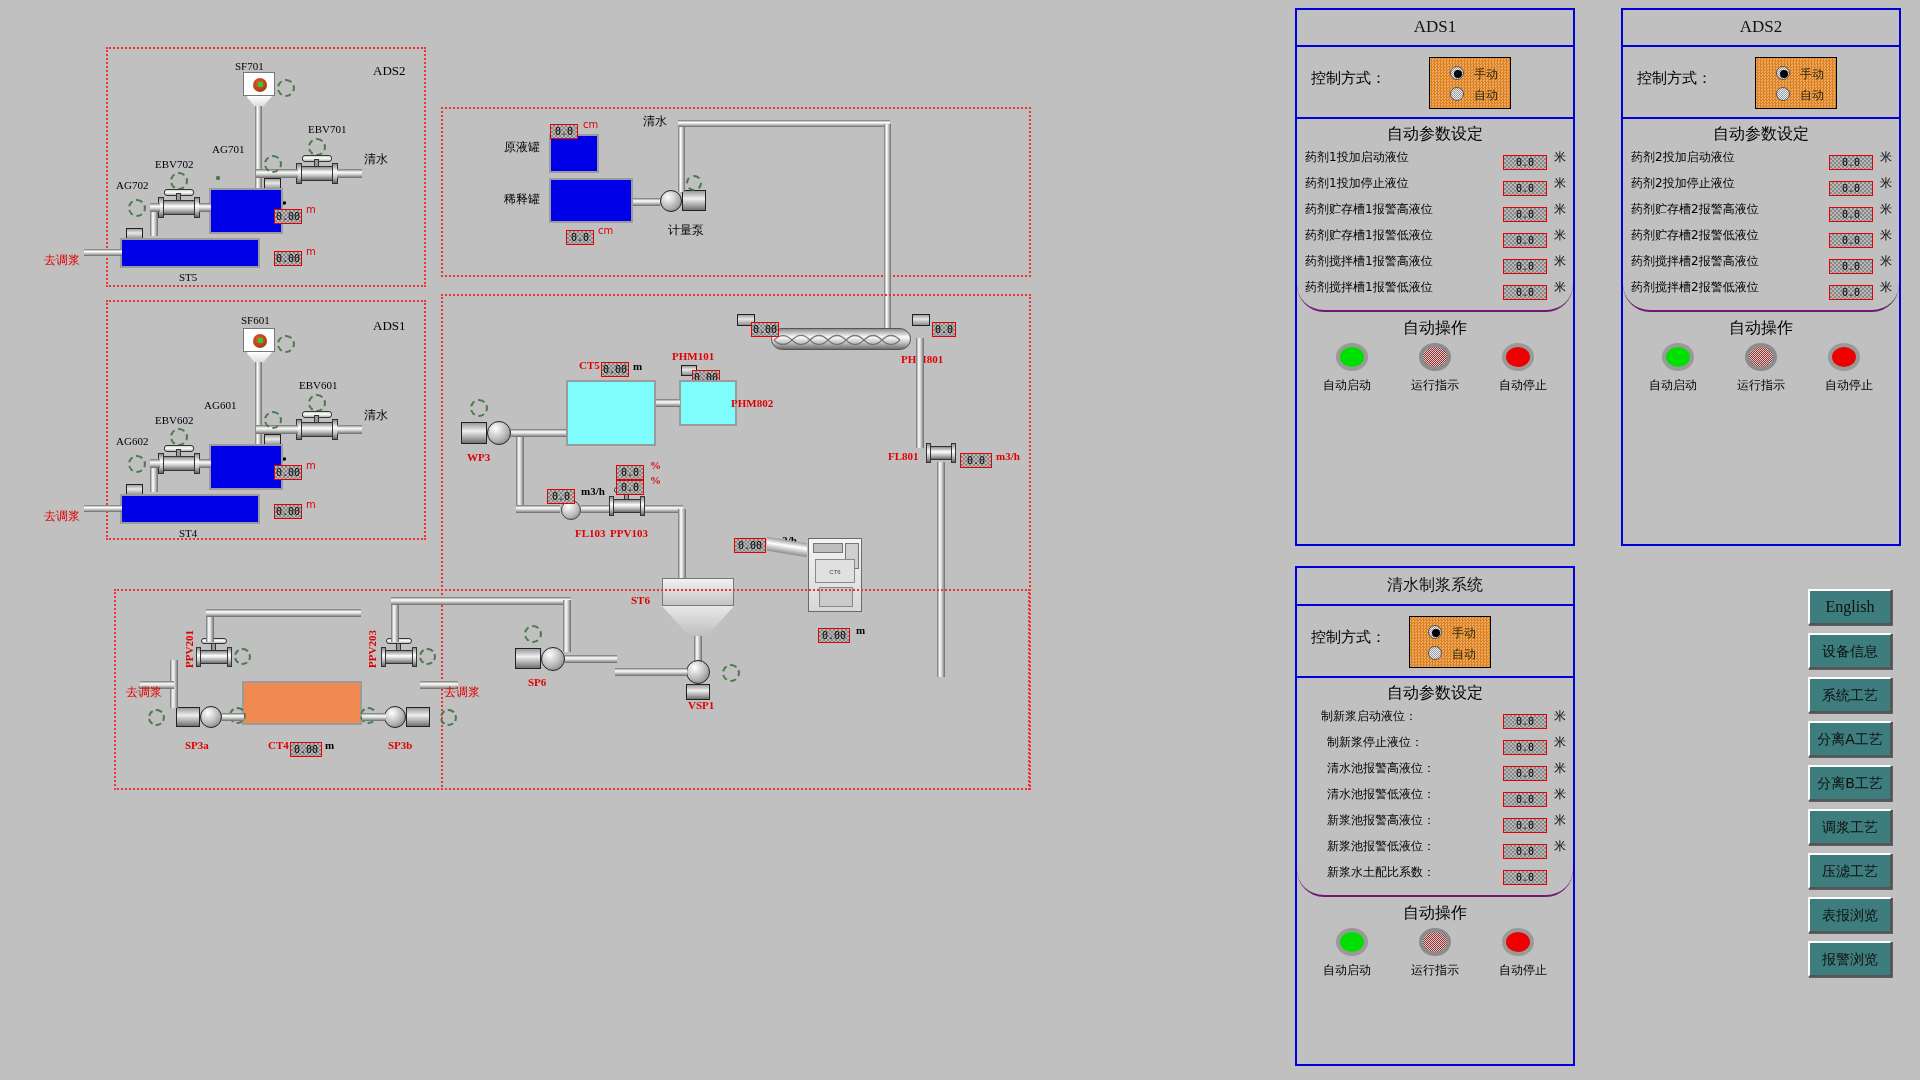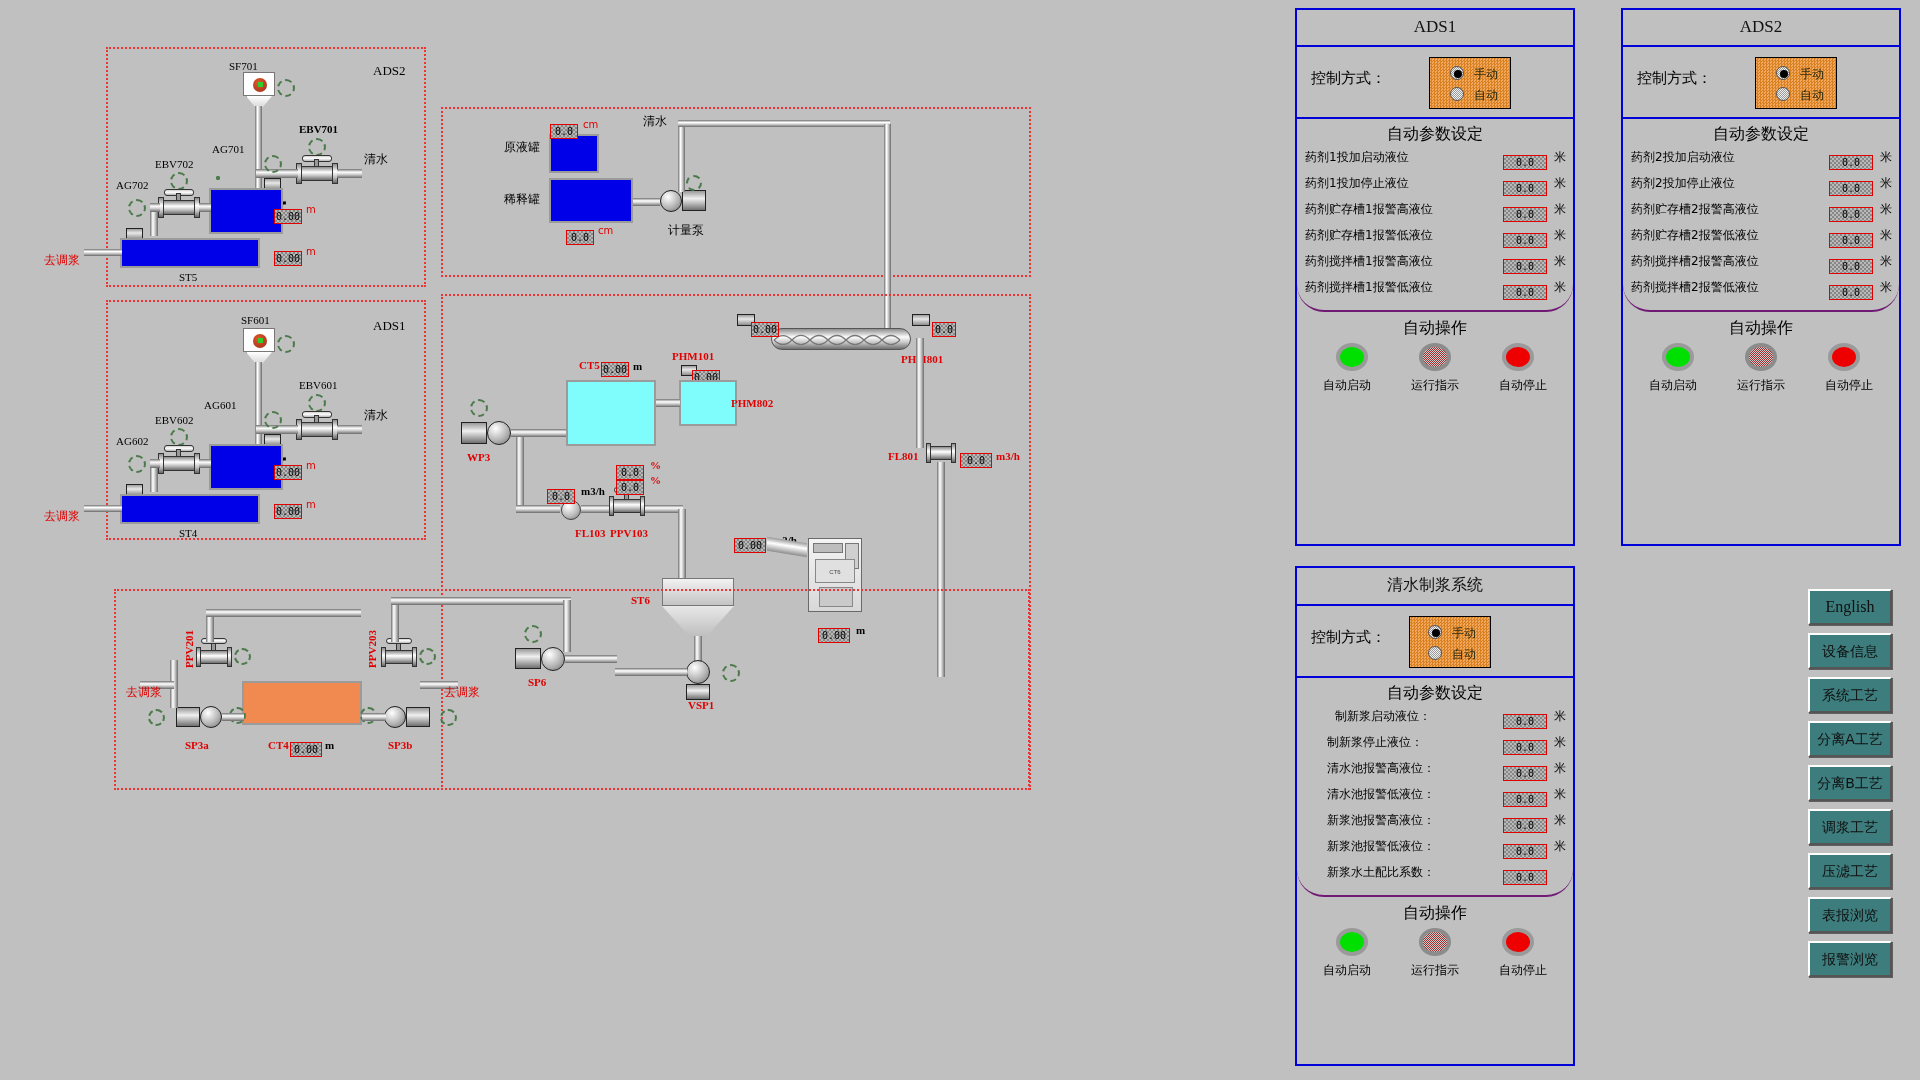--- a/index.html
+++ b/index.html
@@ -117,30 +117,30 @@
     box-shadow:1px 1px 0 #5f5f5f;
   }
   .navbtn.en { font-family:"Liberation Serif", serif; font-size:16px; }
 </style>
 </head>
 <body>
 
 <div class="abs dgroup" style="left:106px; top:47px; width:320px; height:240px;"></div>
 <div class="abs lbl" style="left:373px; top:63px; font-size:13px;">ADS2</div>
 
-<div class="abs lbl" style="left:229px; top:60px;font-family:Liberation Serif, serif;">SF701</div>
+<div class="abs lbl" style="left:235px; top:60px;font-family:Liberation Serif, serif;">SF701</div>
 <div class="abs" style="left:243px; top:72px; width:32px; height:24px; background:#fff; border:1px solid #777;">
   <div style="position:absolute;left:9px;top:5px;width:14px;height:14px;border-radius:50%;background:radial-gradient(circle at 40% 35%,#e05a2b,#9b2d12);"></div>
   <div style="position:absolute;left:14px;top:9px;width:5px;height:5px;background:#2ecc2e;"></div>
 </div>
 <div class="abs" style="left:246px;top:96px;width:26px;height:12px;background:linear-gradient(to bottom,#fff,#d6d6d6);clip-path:polygon(0 0,100% 0,62% 100%,38% 100%);border-left:1px solid #999;"></div>
 <div class="abs pipe-v" style="left:255px; top:106px; width:7px; height:82px;"></div>
 <div class="abs gauge" style="left:277px; top:79px; width:18px; height:18px;"></div>
 
-<div class="abs lbl" style="left:299px; top:123px;font-weight:bold;">EBV701</div>
+<div class="abs lbl" style="left:308px; top:123px;">EBV701</div>
 <div class="abs gauge" style="left:308px; top:138px; width:18px; height:18px;"></div>
 <div class="abs valve-wheel" style="left:302px; top:155px; width:30px; height:7px;"></div>
 <div class="abs valve-stem" style="left:314px; top:159px; width:5px; height:8px;"></div>
 <div class="abs valve-body" style="left:300px; top:166px; width:34px; height:15px;"></div>
 <div class="abs valve-flange" style="left:296px; top:163px; width:6px; height:21px;"></div>
 <div class="abs valve-flange" style="left:332px; top:163px; width:6px; height:21px;"></div>
 <div class="abs pipe-h" style="left:256px; top:169px; width:42px; height:9px;"></div>
 <div class="abs pipe-h" style="left:337px; top:169px; width:25px; height:9px;"></div>
 <div class="abs lbl-cn" style="left:364px; top:151px;">清水</div>
 
@@ -514,21 +514,21 @@
     <div class="mode-label">控制方式：</div>
     <div class="mode-box" style="left:112px;">
       <div class="radio-dot on" style="left:18px; top:8px;"></div>
       <div class="radio-txt" style="left:42px; top:8px;">手动</div>
       <div class="radio-dot" style="left:18px; top:29px;"></div>
       <div class="radio-txt" style="left:42px; top:29px;">自动</div>
     </div>
   </div>
   <div class="params">
     <div class="params-title">自动参数设定</div>
-    <div class="prow" style="padding-left:38px;">
+    <div class="prow" style="padding-left:24px;">
       <span class="pname">制新浆启动液位：</span>
       <span class="num red pval">0.0</span>
       <span class="punit">米</span>
     </div>
     <div class="prow" style="padding-left:30px;">
       <span class="pname">制新浆停止液位：</span>
       <span class="num red pval">0.0</span>
       <span class="punit">米</span>
     </div>
     <div class="prow" style="padding-left:30px;">

